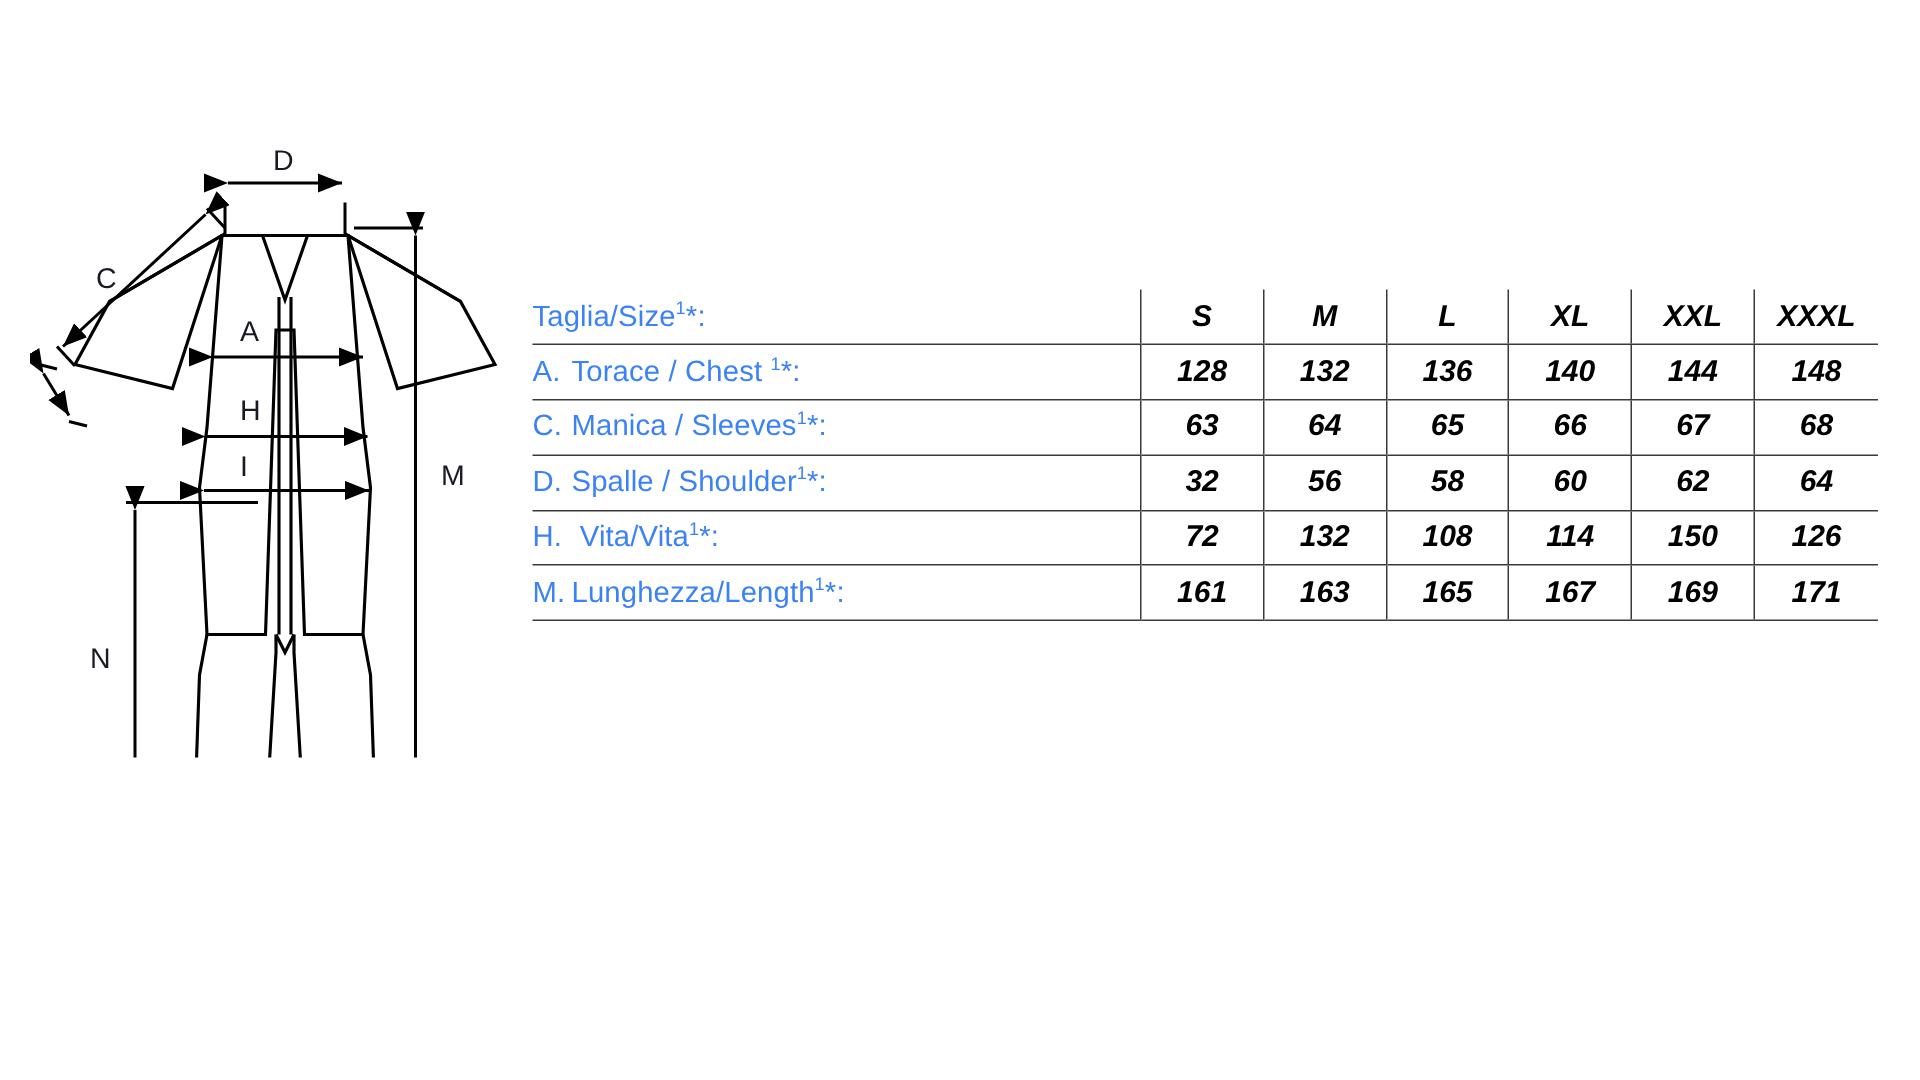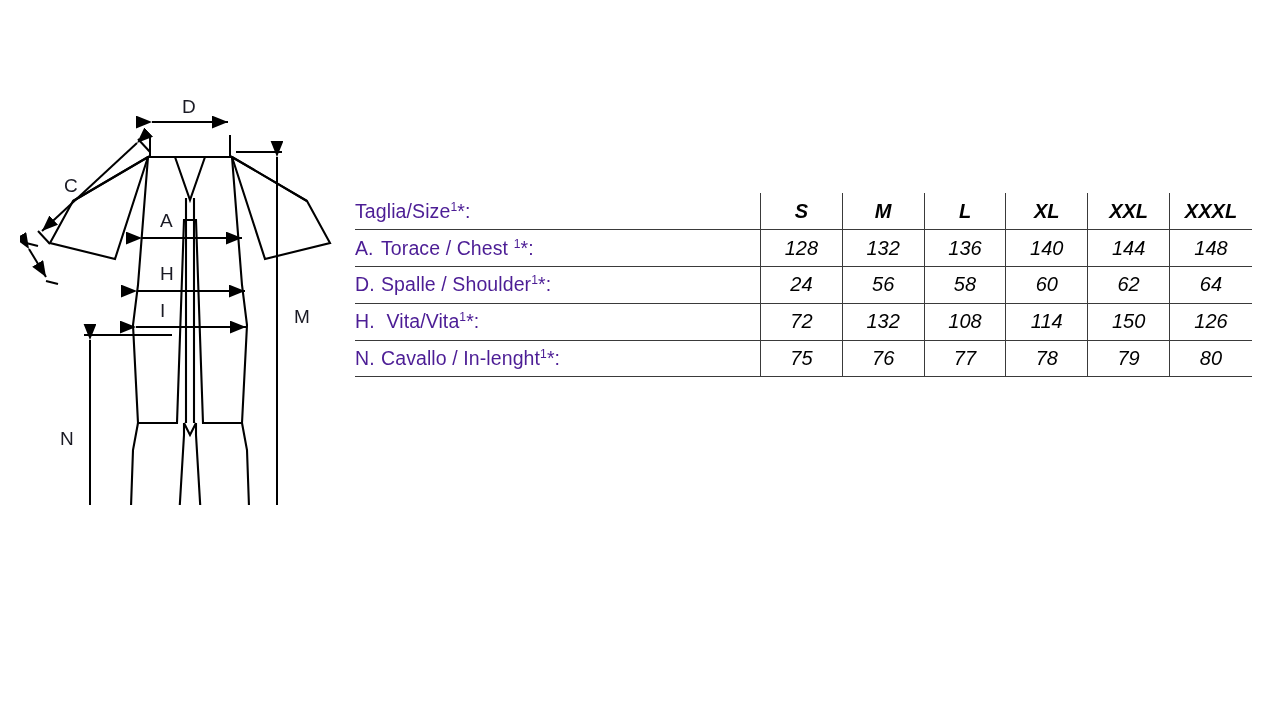--- a/index.html
+++ b/index.html
@@ -63,35 +63,35 @@
     border-top: 1.3px solid #3a3a3a;
     border-bottom: 1.3px solid #3a3a3a;
     vertical-align: middle;
     white-space: nowrap;
   }
   
   td.lab {
     width: 405px;
     font-size: 19.5px;
     font-weight: 400;
-    color: #4c1d95;
+    color: #3b82f6;
     padding-left: 2px;
     letter-spacing: 0.1px;
   }
   td.lab .key {
     display: inline-block;
     min-width: 26px;
   }
   
   td.val {
     width: 80.8px;
     border-left: 1.3px solid #3a3a3a;
     text-align: center;
     font-size: 20px;
-    font-weight: normal;
+    font-weight: bold;
     font-style: italic;
     color: #000000;
   }
   td.val.last {
     border-right: none;
     width: 82px;
   }
   td.hdr {
     font-size: 20px;
     font-weight: bold;
@@ -220,55 +220,66 @@
             <span class="key">A.</span><span>Torace / Chest </span><sup>1</sup><span>*:</span>
           </td>
           <td class="val">128</td>
           <td class="val">132</td>
           <td class="val">136</td>
           <td class="val">140</td>
           <td class="val">144</td>
           <td class="val last">148</td>
         </tr>
 
+        <tr>
+          <td class="lab">
+            <span class="key">C.</span><span>Manica / Sleeves</span><sup>1</sup><span>*:</span>
+          </td>
+          <td class="val">63</td>
+          <td class="val">64</td>
+          <td class="val">65</td>
+          <td class="val">66</td>
+          <td class="val">67</td>
+          <td class="val last">68</td>
+        </tr>
 
         <tr>
           <td class="lab">
             <span class="key">D.</span><span>Spalle / Shoulder</span><sup>1</sup><span>*:</span>
           </td>
-          <td class="val">24</td>
+          <td class="val">32</td>
           <td class="val">56</td>
           <td class="val">58</td>
           <td class="val">60</td>
           <td class="val">62</td>
           <td class="val last">64</td>
         </tr>
 
         <tr>
           <td class="lab">
             <span class="key">H.</span><span> Vita/Vita</span><sup>1</sup><span>*:</span>
           </td>
           <td class="val">72</td>
           <td class="val">132</td>
           <td class="val">108</td>
           <td class="val">114</td>
           <td class="val">150</td>
           <td class="val last">126</td>
         </tr>
 
 
-
-        <tr>
-          <td class="lab">
-            <span class="key">N.</span><span>Cavallo / In-lenght</span><sup>1</sup><span>*:</span>
-          </td>
-          <td class="val">75</td>
-          <td class="val">76</td>
-          <td class="val">77</td>
-          <td class="val">78</td>
-          <td class="val">79</td>
-          <td class="val last">80</td>
-        </tr>
+        <tr>
+          <td class="lab">
+            <span class="key">M.</span><span>Lunghezza/Length</span><sup>1</sup><span>*:</span>
+          </td>
+          <td class="val">161</td>
+          <td class="val">163</td>
+          <td class="val">165</td>
+          <td class="val">167</td>
+          <td class="val">169</td>
+          <td class="val last">171</td>
+        </tr>
+
       </tbody>
     </table>
   </div>
 
 </div>
 
 </body></html>

